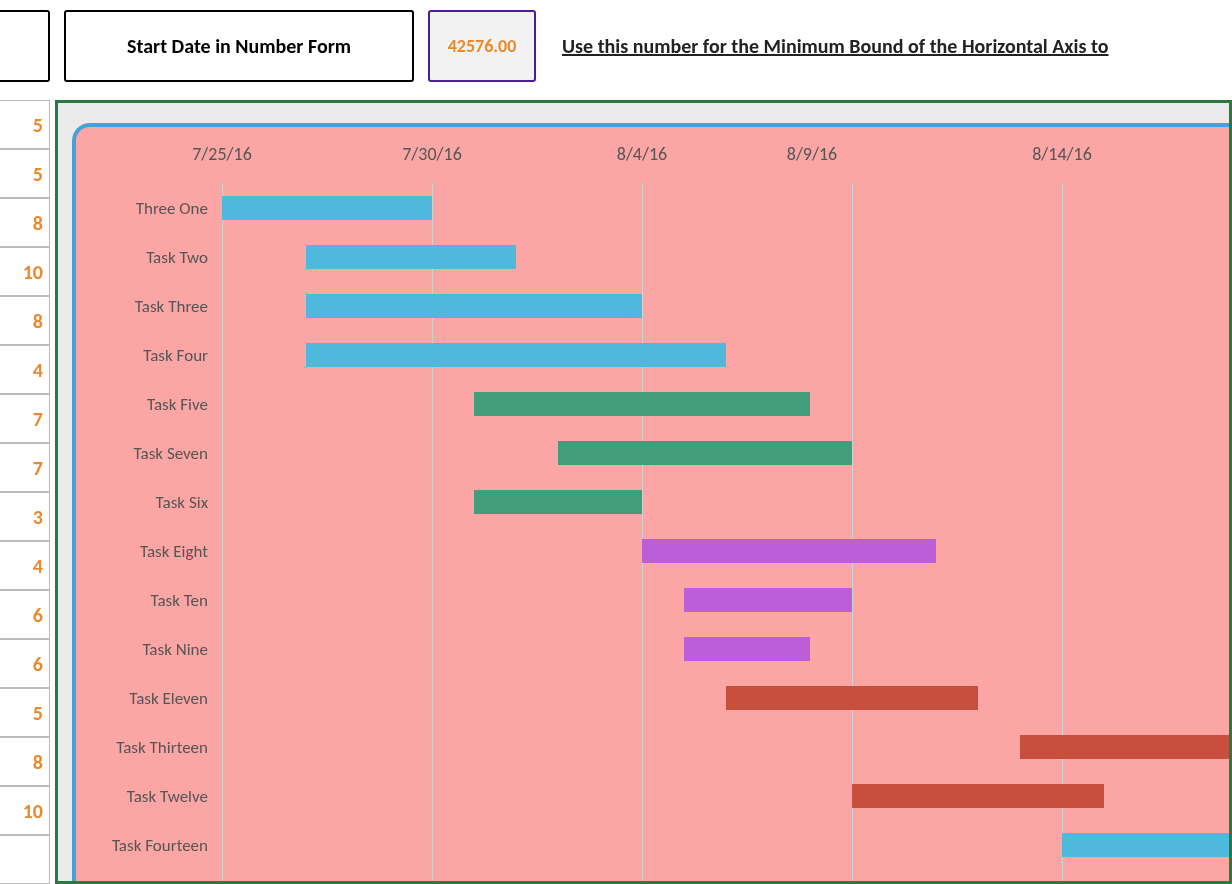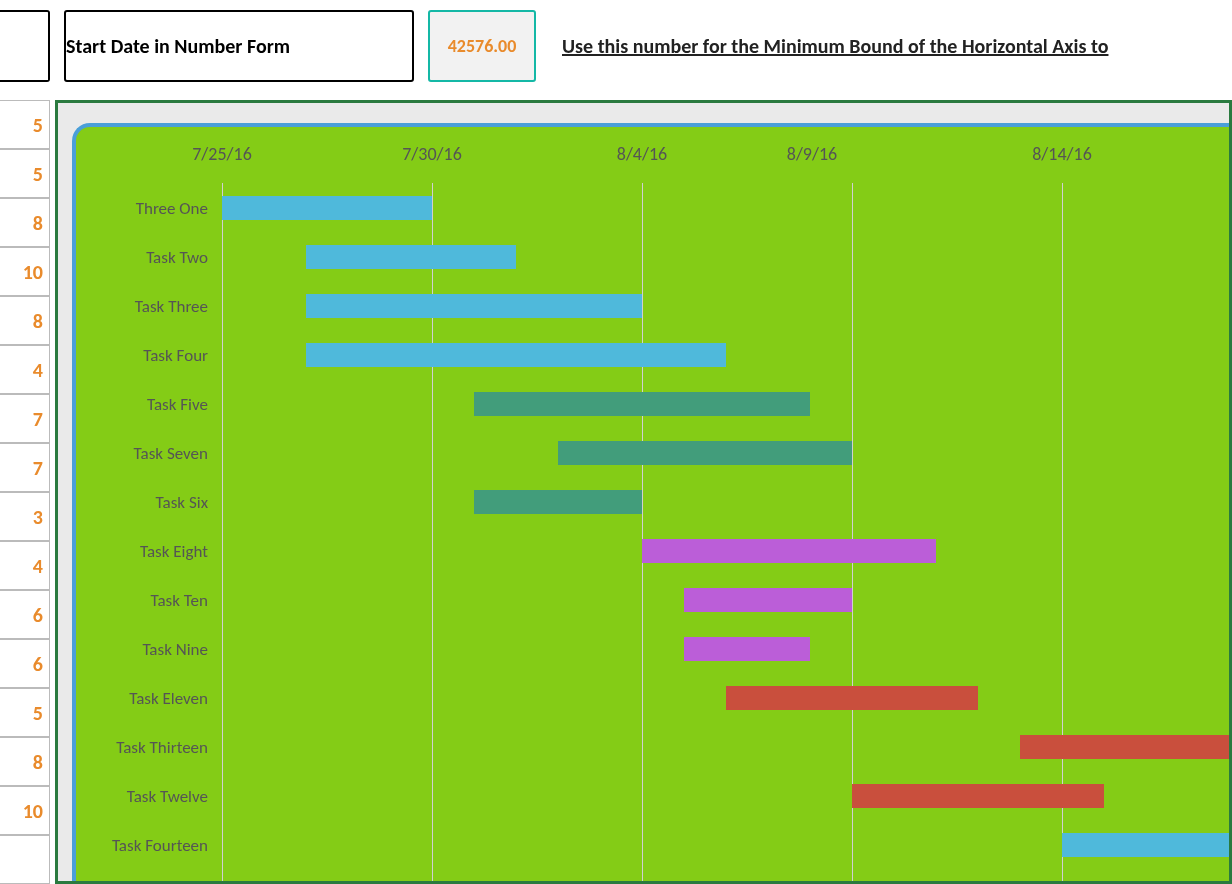--- a/index.html
+++ b/index.html
@@ -26,27 +26,28 @@
     border-radius: 0 3px 3px 0;
     background: #fff;
   }
   .header-label-cell {
     flex: 0 0 350px;
     border: 2px solid #000;
     border-radius: 3px;
     background: #fff;
     display: flex;
     align-items: center;
+    justify-content: center;
     font-weight: 700;
     font-size: 20px;
     color: #000;
   }
   .header-value-cell {
     flex: 0 0 108px;
-    border: 2px solid #14b8a6;
+    border: 2px solid #4c1d95;
     border-radius: 3px;
     background: #f2f2f2;
     display: flex;
     align-items: center;
     justify-content: center;
     font-weight: 700;
     font-size: 18px;
     color: #e98b2c;
   }
   .header-note-cell {
@@ -93,21 +94,21 @@
     background: #eaeaea;
     overflow: hidden;
   }
   .chart-inner {
     position: absolute;
     top: 20px; left: 14px; right: 0; bottom: 0;
     border: 4px solid #4a9fd8;
     border-right: none;
     border-bottom: none;
     border-radius: 18px 0 0 0;
-    background: #84cc16;
+    background: #fca5a5;
     overflow: hidden;
     padding-top: 16px;
   }
 
   
   .axis-row {
     position: relative;
     height: 40px;
     width: 100%;
   }

